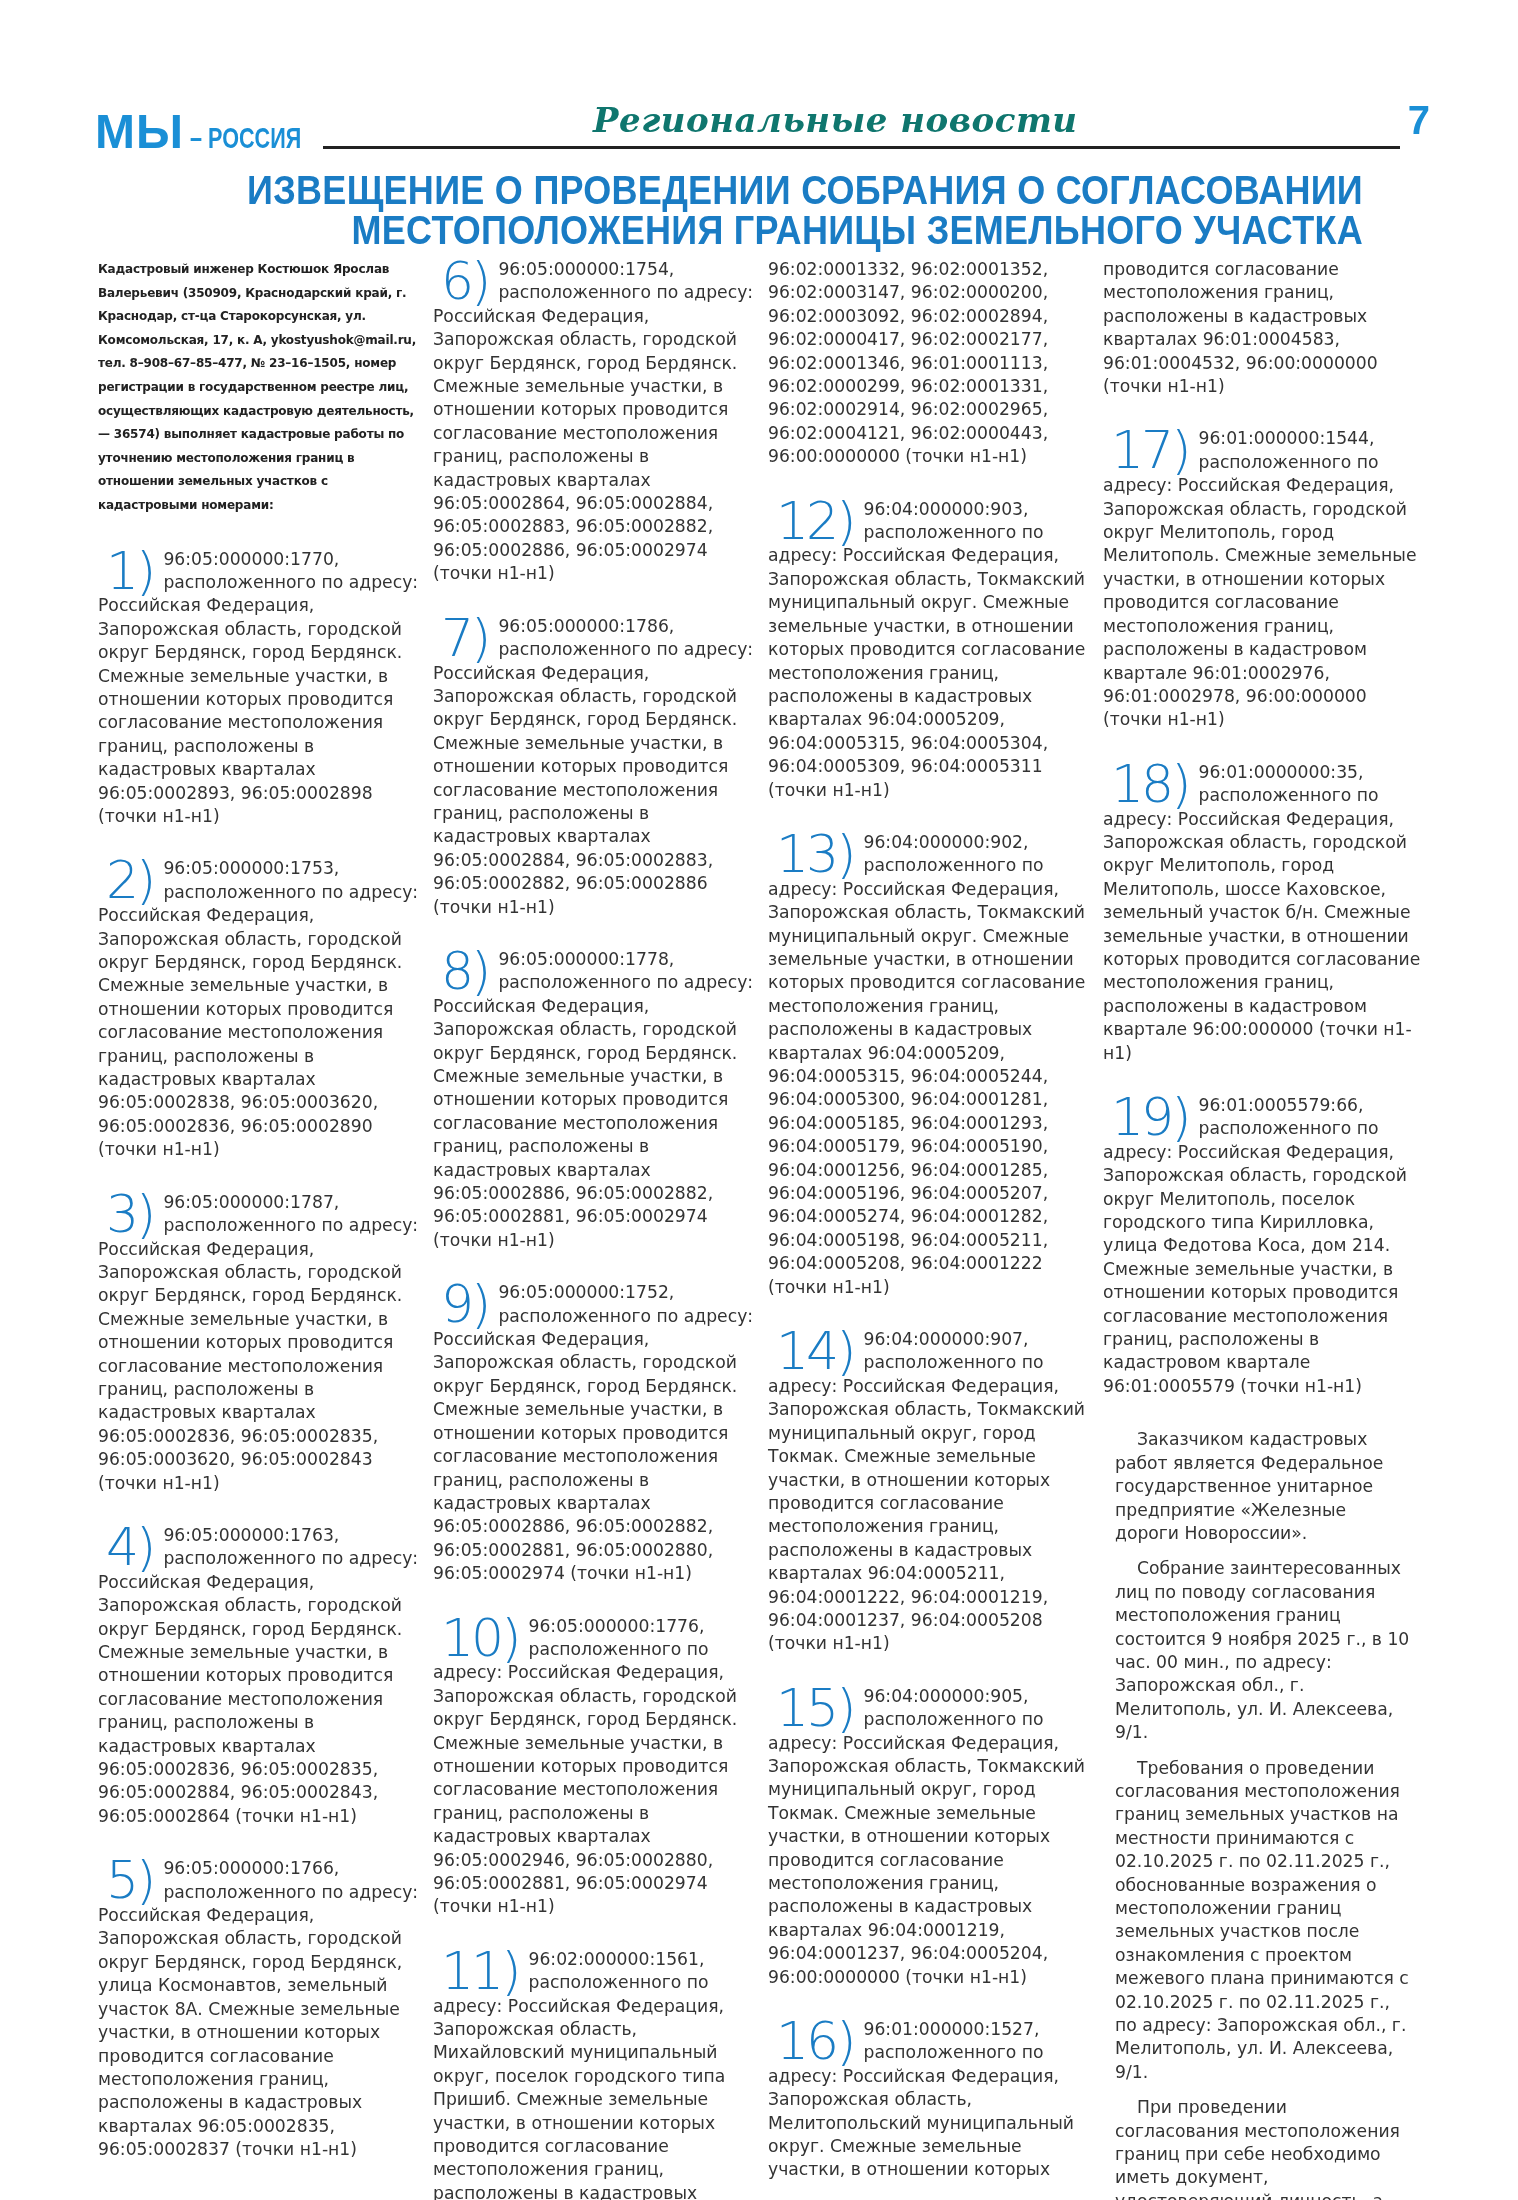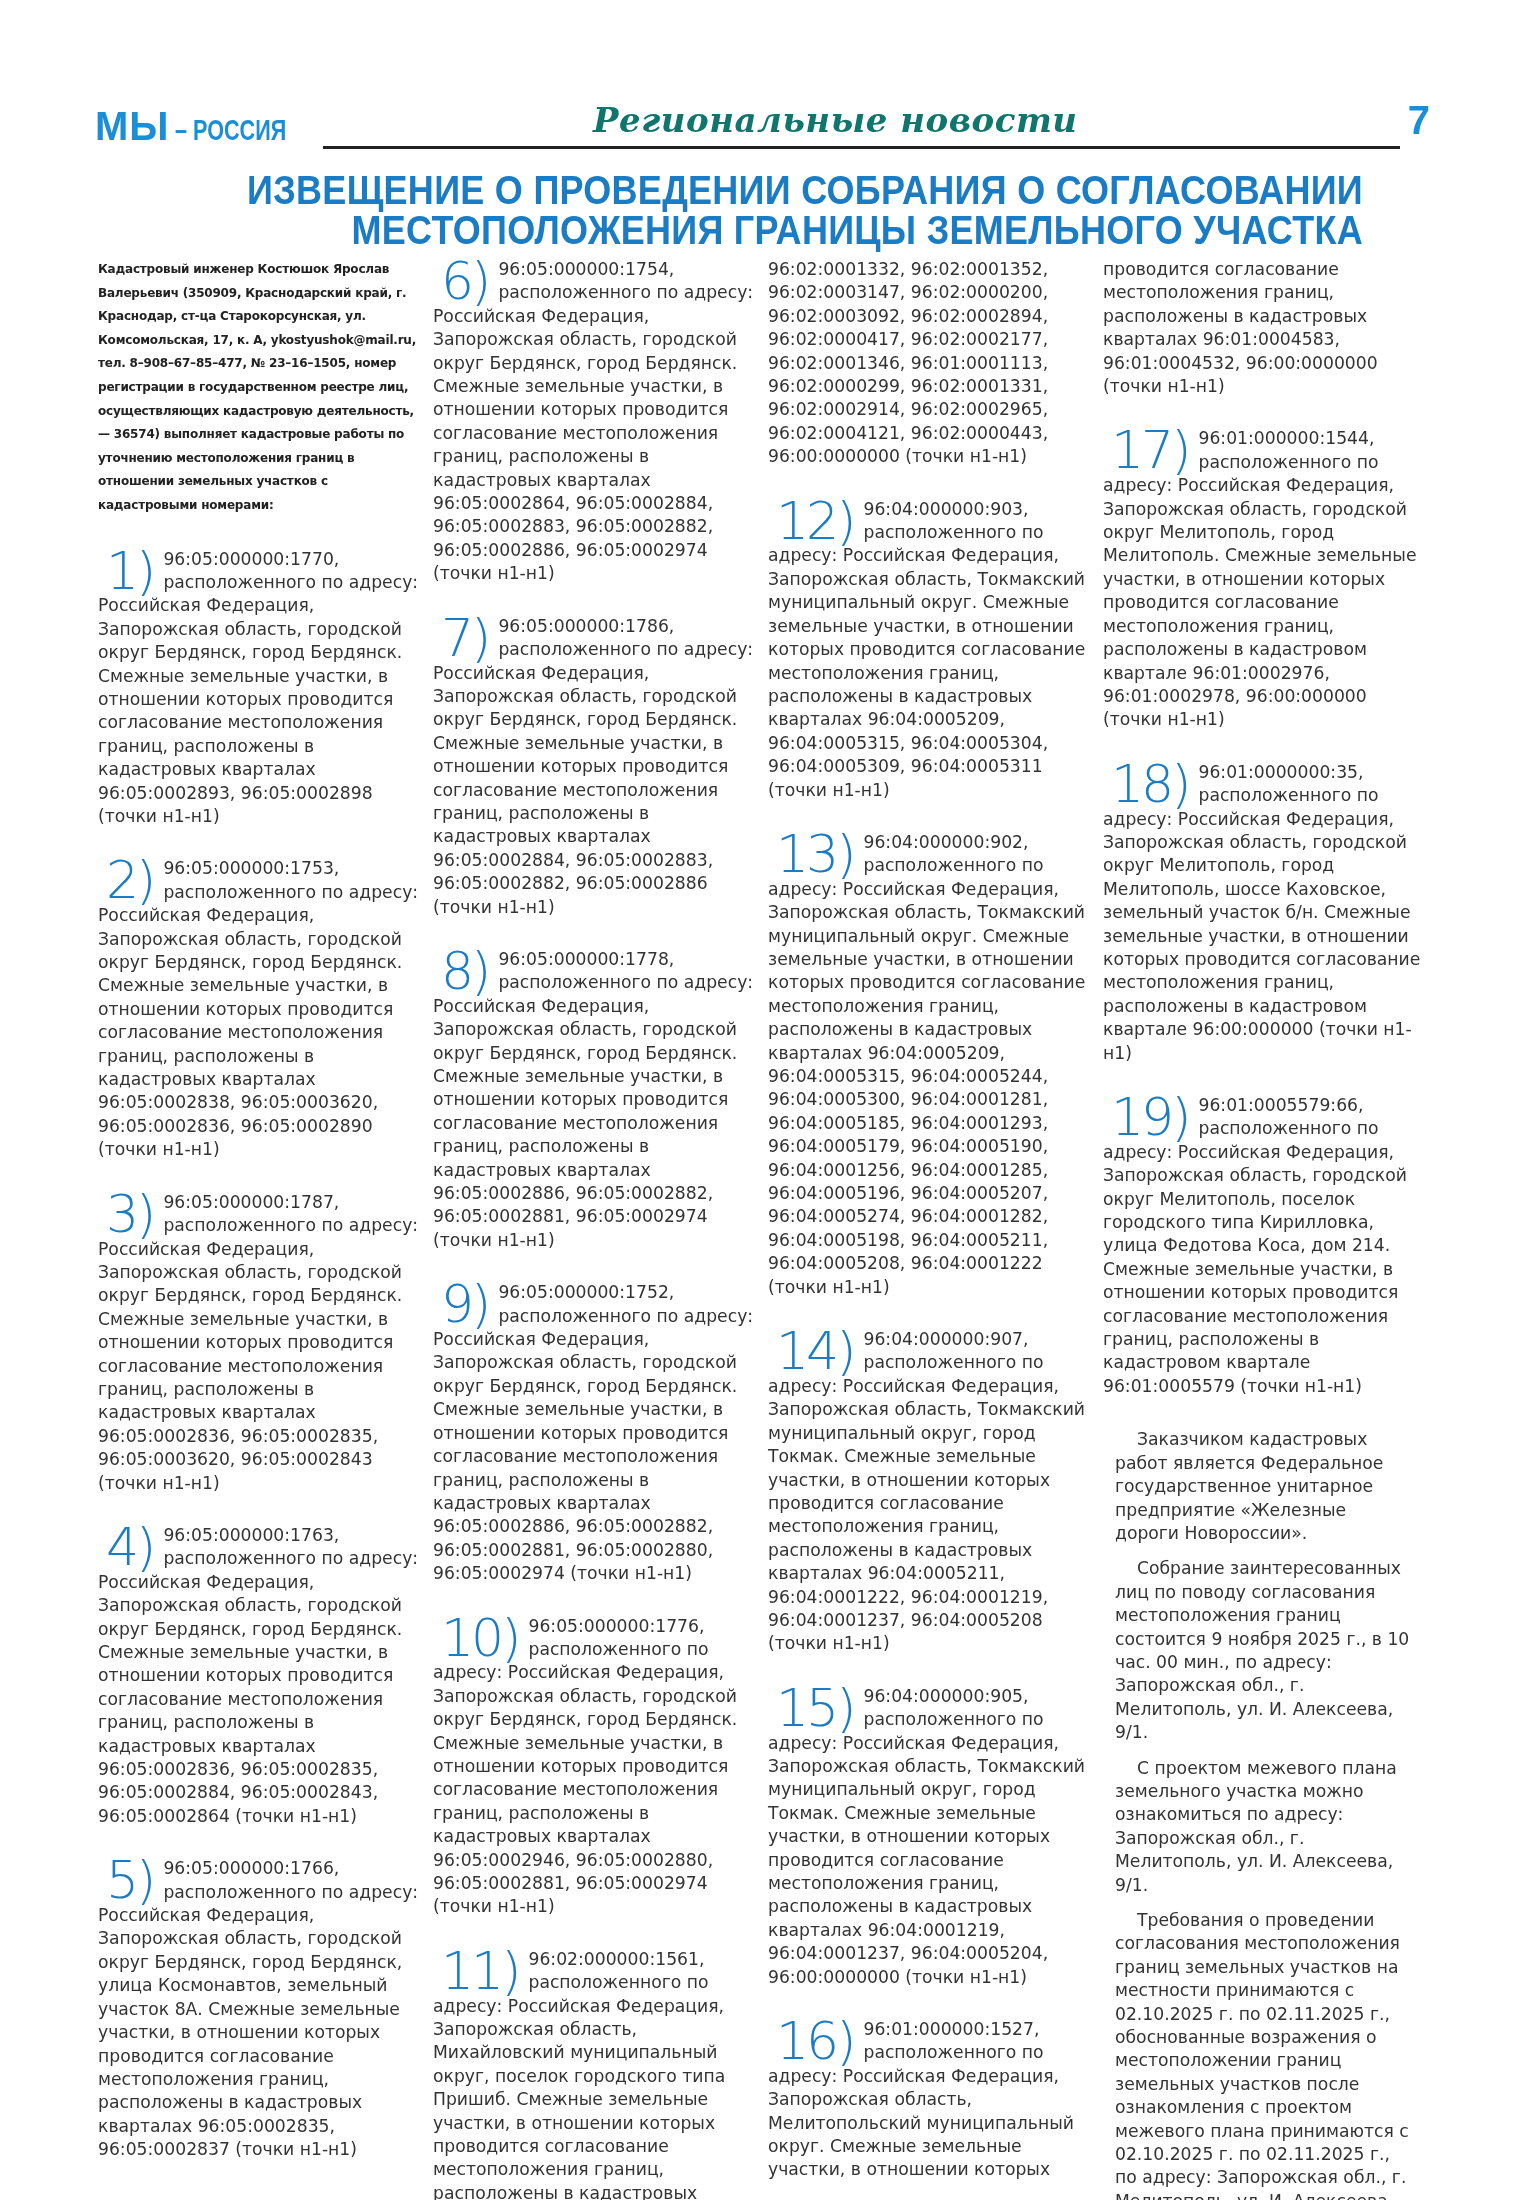--- a/index.html
+++ b/index.html
@@ -1,19 +1,19 @@
 <!DOCTYPE html>
 <html><head>
 <meta charset="utf-8">
 <style>
   html, body { margin: 0; padding: 0; background: #ffffff; }
   body { width: 1518px; height: 2200px; position: relative; overflow: hidden; color: #2a2a2a; font-family: "Liberation Sans", sans-serif; }
   .masthead { position: absolute; left: 95px; top: 100px; width: 1335px; height: 50px; }
   .logo { position: absolute; left: 0; top: 4px; font-family: "Liberation Sans", sans-serif; font-weight: bold; color: #1a8fd6; white-space: nowrap; }
-  .logo .big { font-size: 40px; letter-spacing: 1px; }
+  .logo .big { font-size: 48px; letter-spacing: 1px; }
   .logo .small { font-size: 30px; transform: scaleX(0.72); display: inline-block; transform-origin: left center; margin-left: 6px; }
   .section-title { position: absolute; left: 498px; top: 0; font-family: "DejaVu Serif", serif; font-style: italic; font-size: 34px; color: #0f766e; letter-spacing: 0.5px; font-weight: bold; }
   .rule { position: absolute; left: 228px; right: 30px; top: 46px; height: 3px; background: #222; }
   .page-num { position: absolute; right: 0; top: -2px; font-family: "Liberation Sans", sans-serif; font-weight: bold; font-size: 40px; color: #1a8fd6; }
   .headline { position: absolute; left: 90px; width: 1340px; top: 170px; text-align: right; color: #1a7cc4; font-family: "Liberation Sans", sans-serif; font-weight: bold; font-size: 40px; line-height: 40px; letter-spacing: 0.3px; }
   .headline span { display: block; transform: scaleX(0.9); }
   .col { position: absolute; top: 258px; width: 322px; font-family: "DejaVu Sans", sans-serif; font-size: 17.2px; line-height: 23.4px; color: #333; }
   .col1 { left: 98px; } .col2 { left: 433px; } .col3 { left: 768px; } .col4 { left: 1103px; }
   .intro { font-weight: bold; color: #222; font-family: "DejaVu Sans", sans-serif; font-size: 12px; line-height: 23.6px; margin-bottom: 30px; letter-spacing: -0.2px; }
   .item { margin-bottom: 29px; }
@@ -67,16 +67,15 @@
   <div class="item"><span class="num">16)</span><span>96:01:000000:1527, расположенного по адресу: Российская Федерация, Запорожская область, Мелитопольский муниципальный округ. Смежные земельные участки, в отношении которых</span></div>
 </div>
 
 <div class="col col4">
   <div class="item cont"><span>проводится согласование местоположения границ, расположены в кадастровых кварталах 96:01:0004583, 96:01:0004532, 96:00:0000000 (точки н1-н1)</span></div>
   <div class="item"><span class="num">17)</span><span>96:01:000000:1544, расположенного по адресу: Российская Федерация, Запорожская область, городской округ Мелитополь, город Мелитополь. Смежные земельные участки, в отношении которых проводится согласование местоположения границ, расположены в кадастровом квартале 96:01:0002976, 96:01:0002978, 96:00:000000 (точки н1-н1)</span></div>
   <div class="item"><span class="num">18)</span><span>96:01:0000000:35, расположенного по адресу: Российская Федерация, Запорожская область, городской округ Мелитополь, город Мелитополь, шоссе Каховское, земельный участок б/н. Смежные земельные участки, в отношении которых проводится согласование местоположения границ, расположены в кадастровом квартале 96:00:000000 (точки н1-н1)</span></div>
   <div class="item"><span class="num">19)</span><span>96:01:0005579:66, расположенного по адресу: Российская Федерация, Запорожская область, городской округ Мелитополь, поселок городского типа Кирилловка, улица Федотова Коса, дом 214. Смежные земельные участки, в отношении которых проводится согласование местоположения границ, расположены в кадастровом квартале 96:01:0005579 (точки н1-н1)</span></div>
   <p class="para para-gap">Заказчиком кадастровых работ является Федеральное государственное унитарное предприятие «Железные дороги Новороссии».</p>
   <p class="para">Собрание заинтересованных лиц по поводу согласования местоположения границ состоится 9 ноября 2025 г., в 10 час. 00 мин., по адресу: Запорожская обл., г. Мелитополь, ул. И. Алексеева, 9/1.</p>
-  <p class="para">С проектом межевого плана земельного участка можно ознакомиться по адресу: Запорожская обл., г. Мелитополь, ул. И. Алексеева, 9/1.</p>
   <p class="para">Требования о проведении согласования местоположения границ земельных участков на местности принимаются с 02.10.2025 г. по 02.11.2025 г., обоснованные возражения о местоположении границ земельных участков после ознакомления с проектом межевого плана принимаются с 02.10.2025 г. по 02.11.2025 г., по адресу: Запорожская обл., г. Мелитополь, ул. И. Алексеева, 9/1.</p>
   <p class="para">При проведении согласования местоположения границ при себе необходимо иметь документ, удостоверяющий личность, а также документы о правах на земельный участок (часть 12 статьи 39, часть 2 статьи 40 Федерального закона от 24.07.2007 г. № 221-ФЗ «О кадастровой деятельности»).</p>
 </div>
 
 </body></html>

